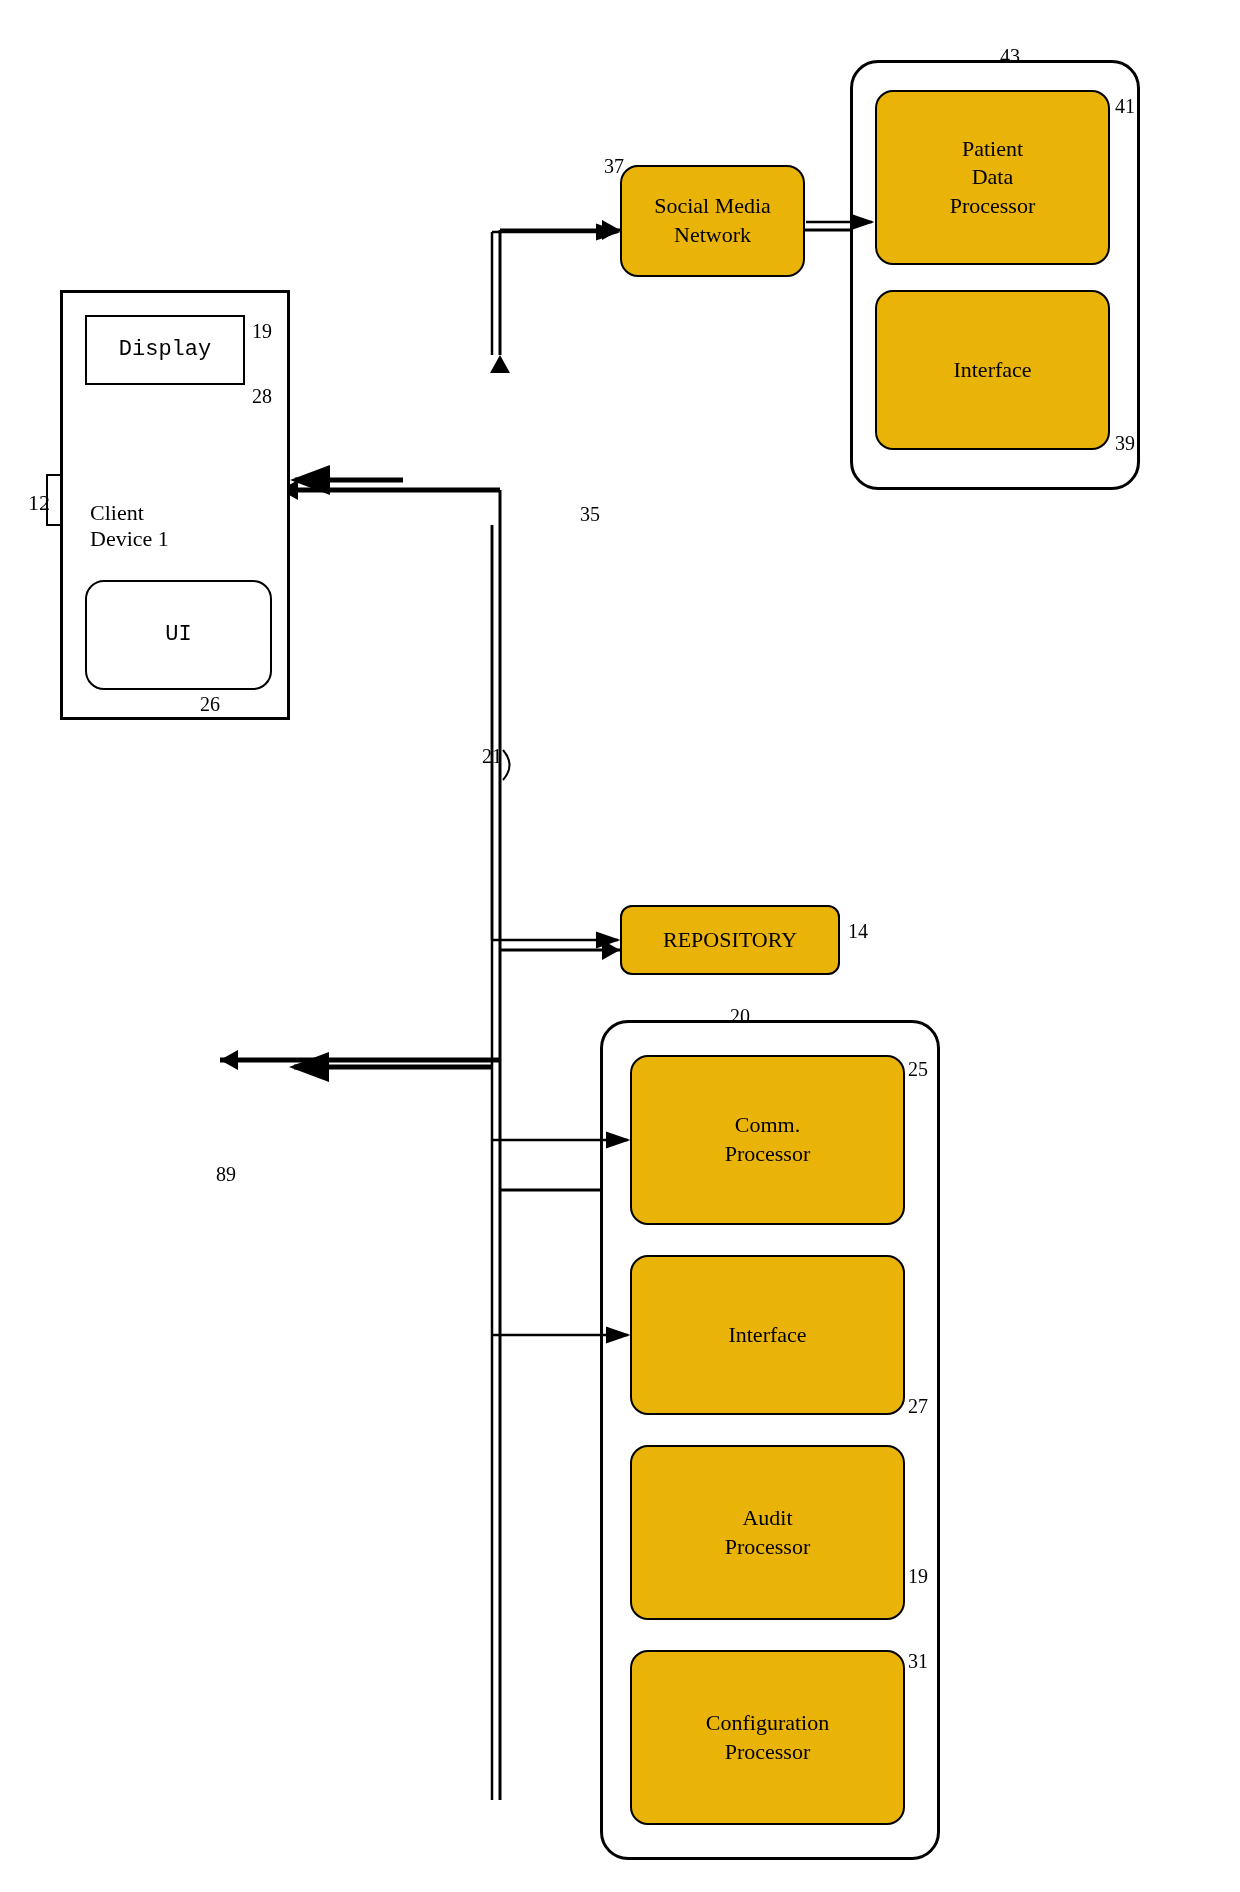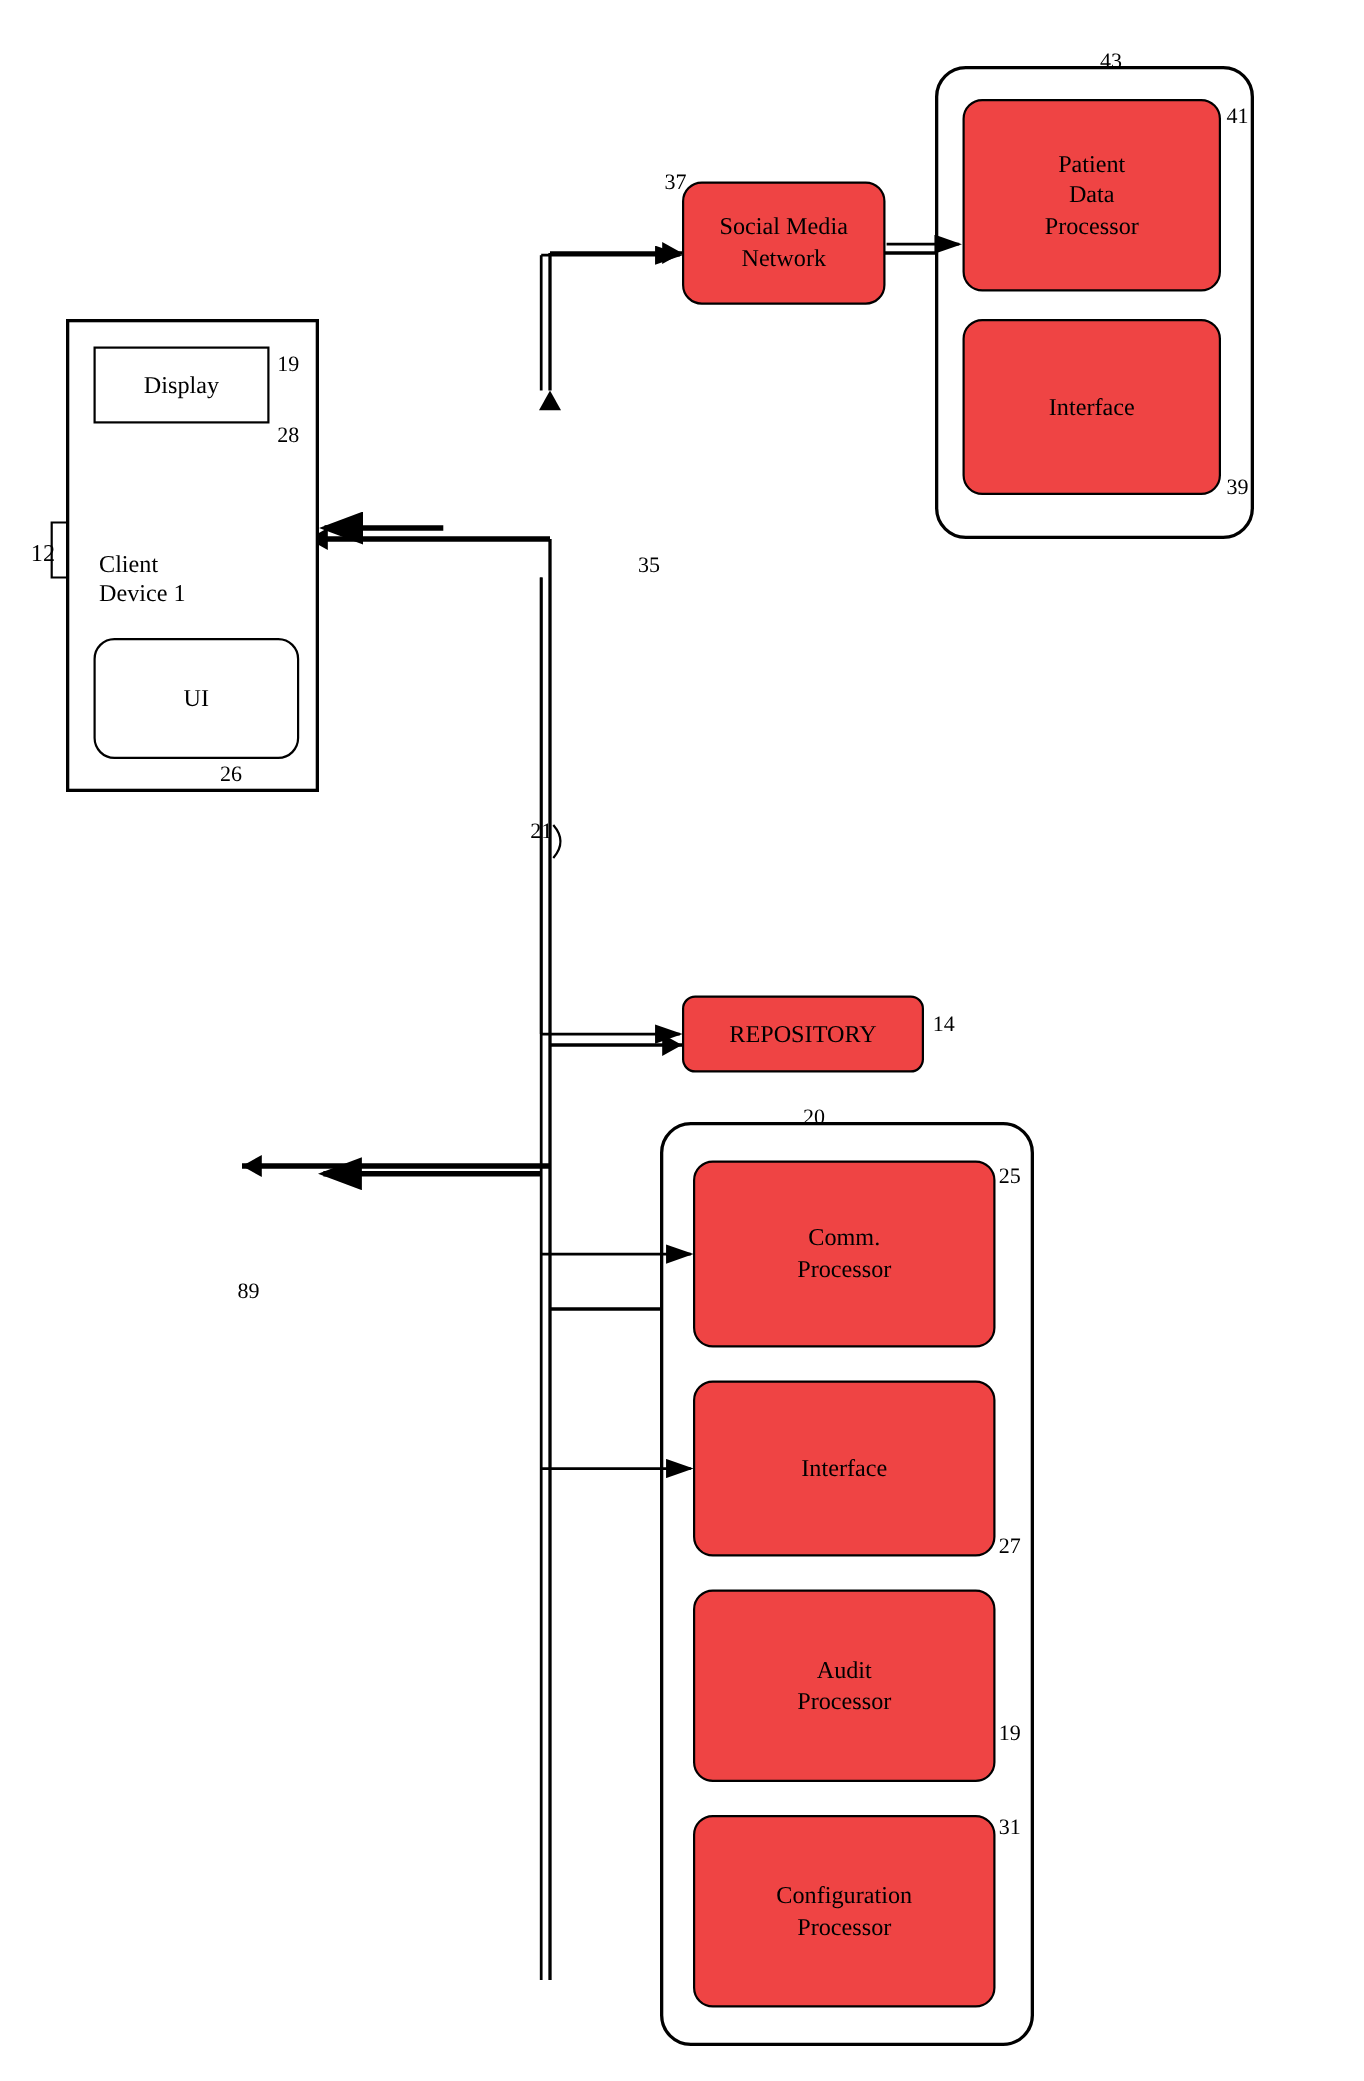--- a/index.html
+++ b/index.html
@@ -19,26 +19,27 @@
     .box {
       position: absolute;
       border: 2px solid #000;
       background: #fff;
       display: flex;
       align-items: center;
       justify-content: center;
       text-align: left;
       font-size: 22px;
       line-height: 1.3;
+      font-family: Liberation Mono, monospace;
     }
     .box-rounded {
       position: absolute;
       border: 2px solid #000;
       border-radius: 18px;
-      background: #ef4444;
+      background: #eab308;
       display: flex;
       align-items: center;
       justify-content: center;
       text-align: center;
       font-size: 22px;
       line-height: 1.3;
     }
     .outer-rounded {
       position: absolute;
       border: 3px solid #000;

